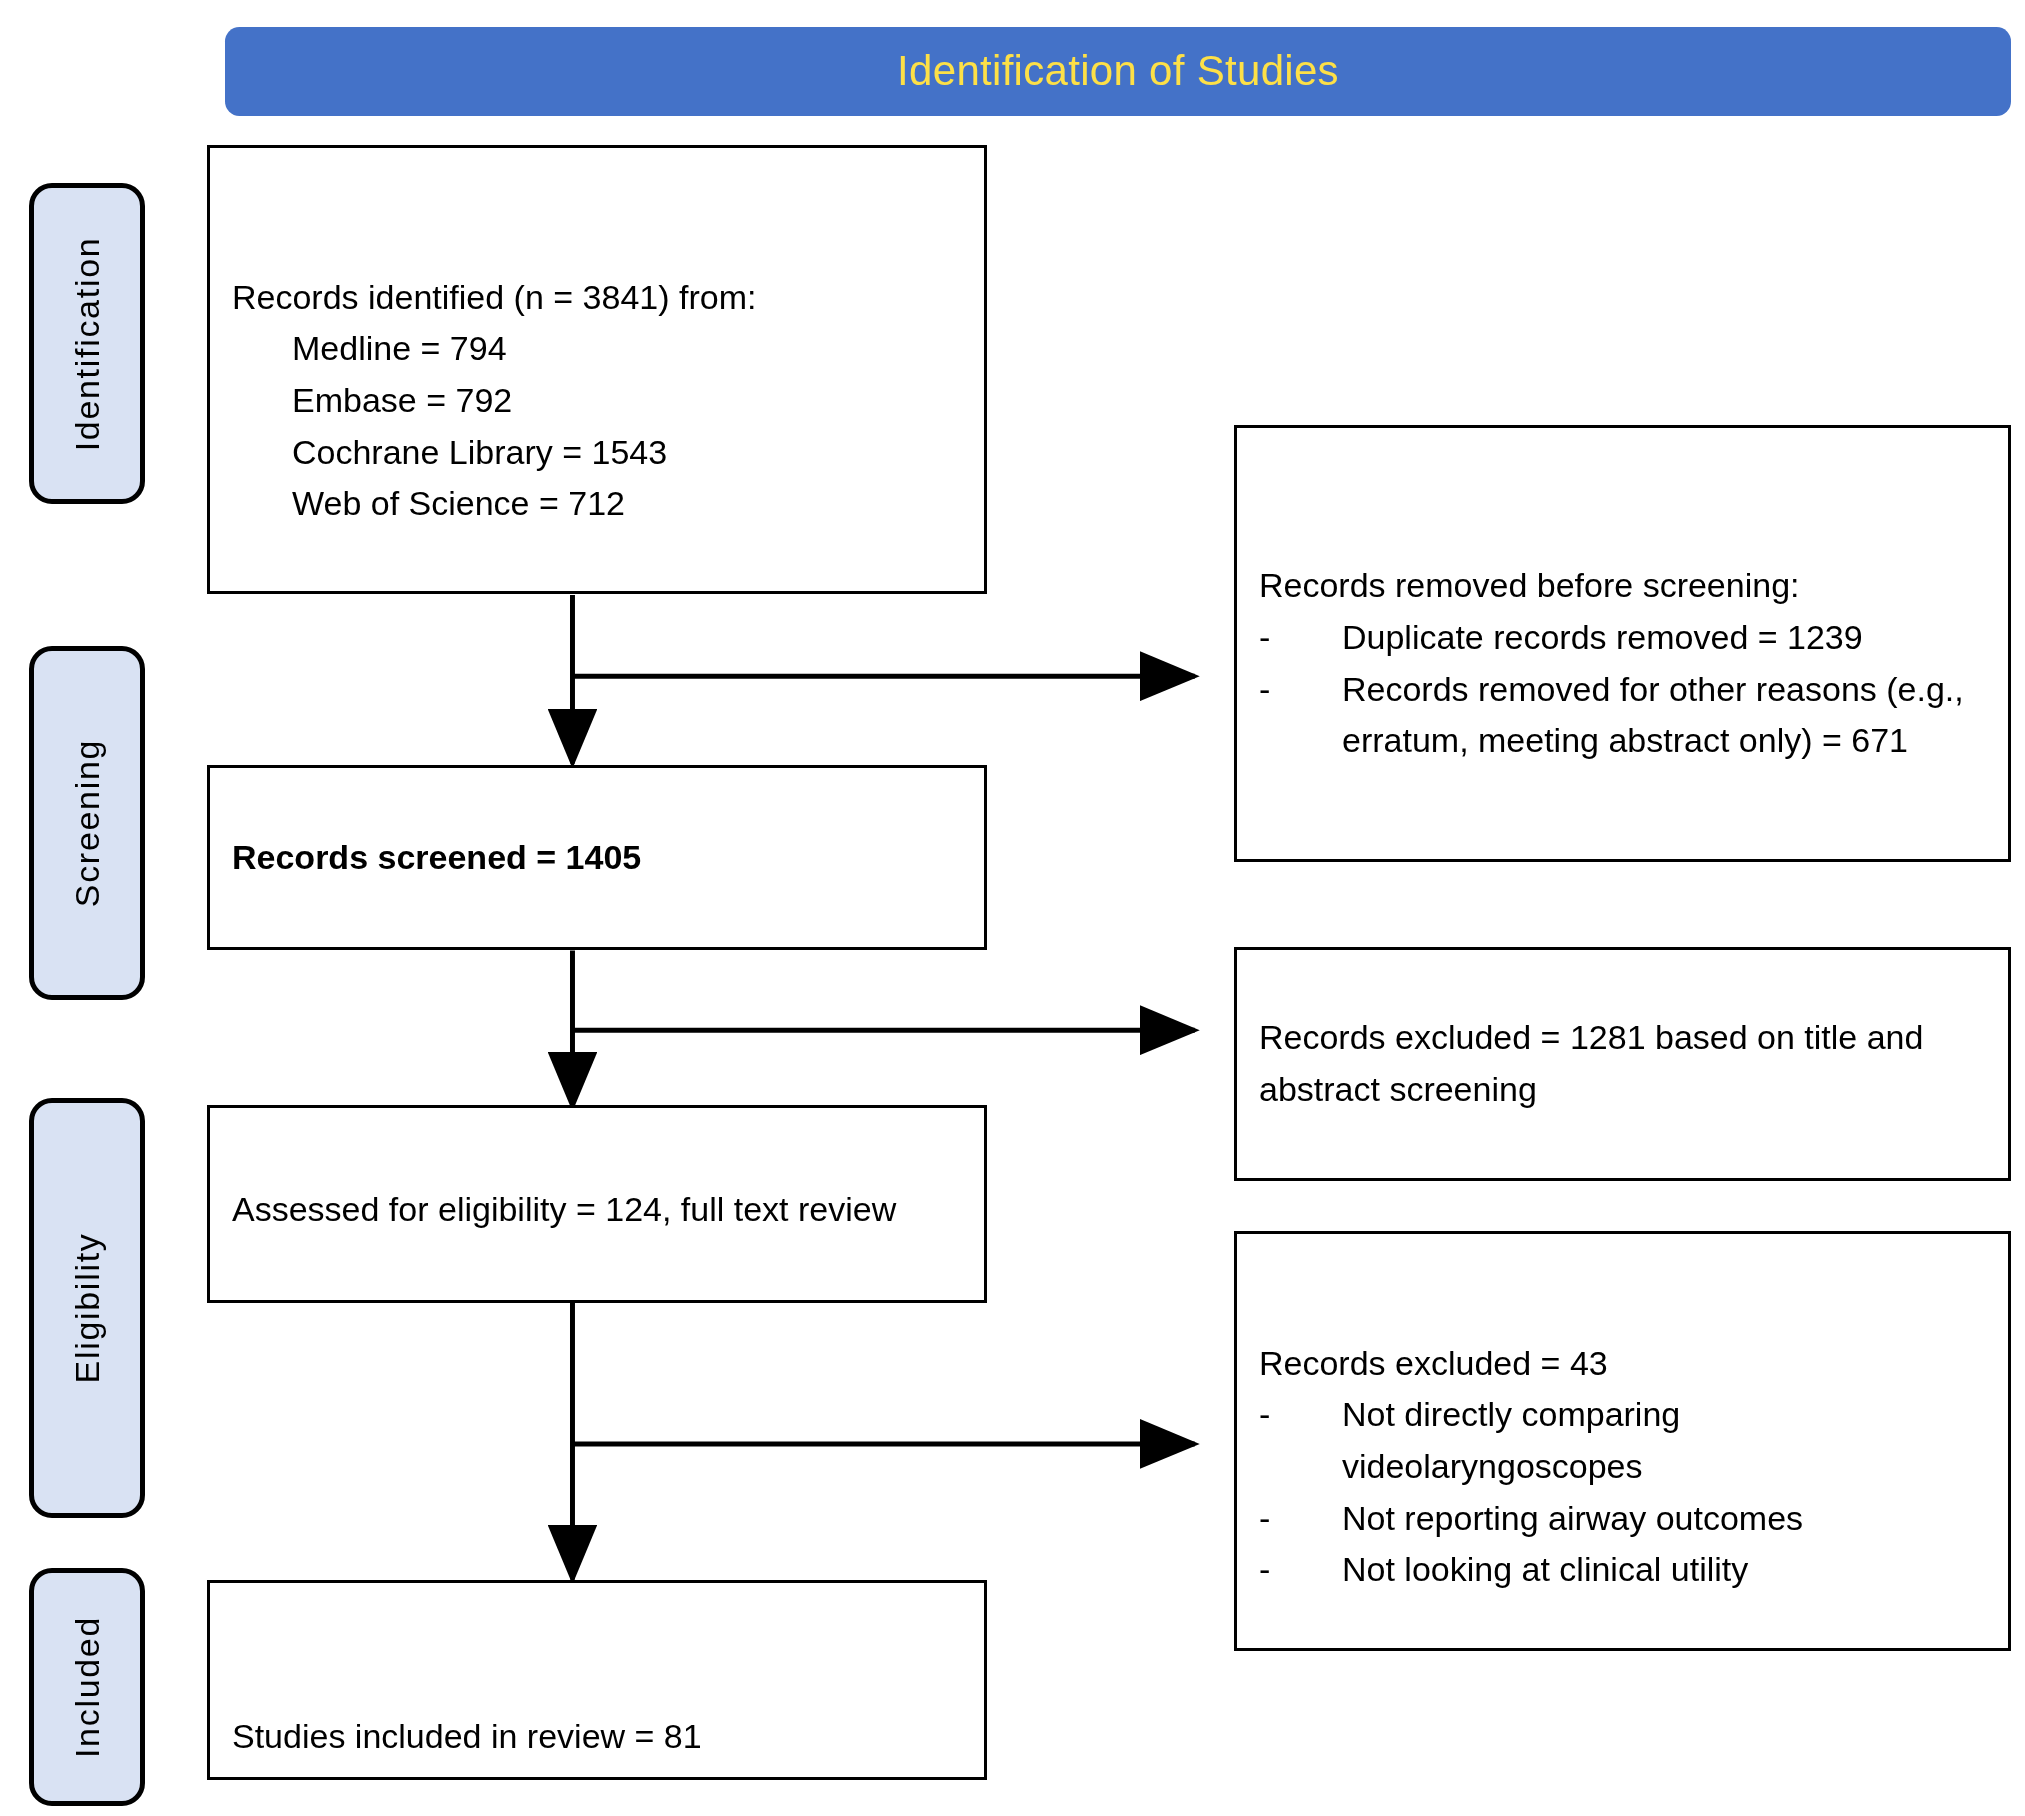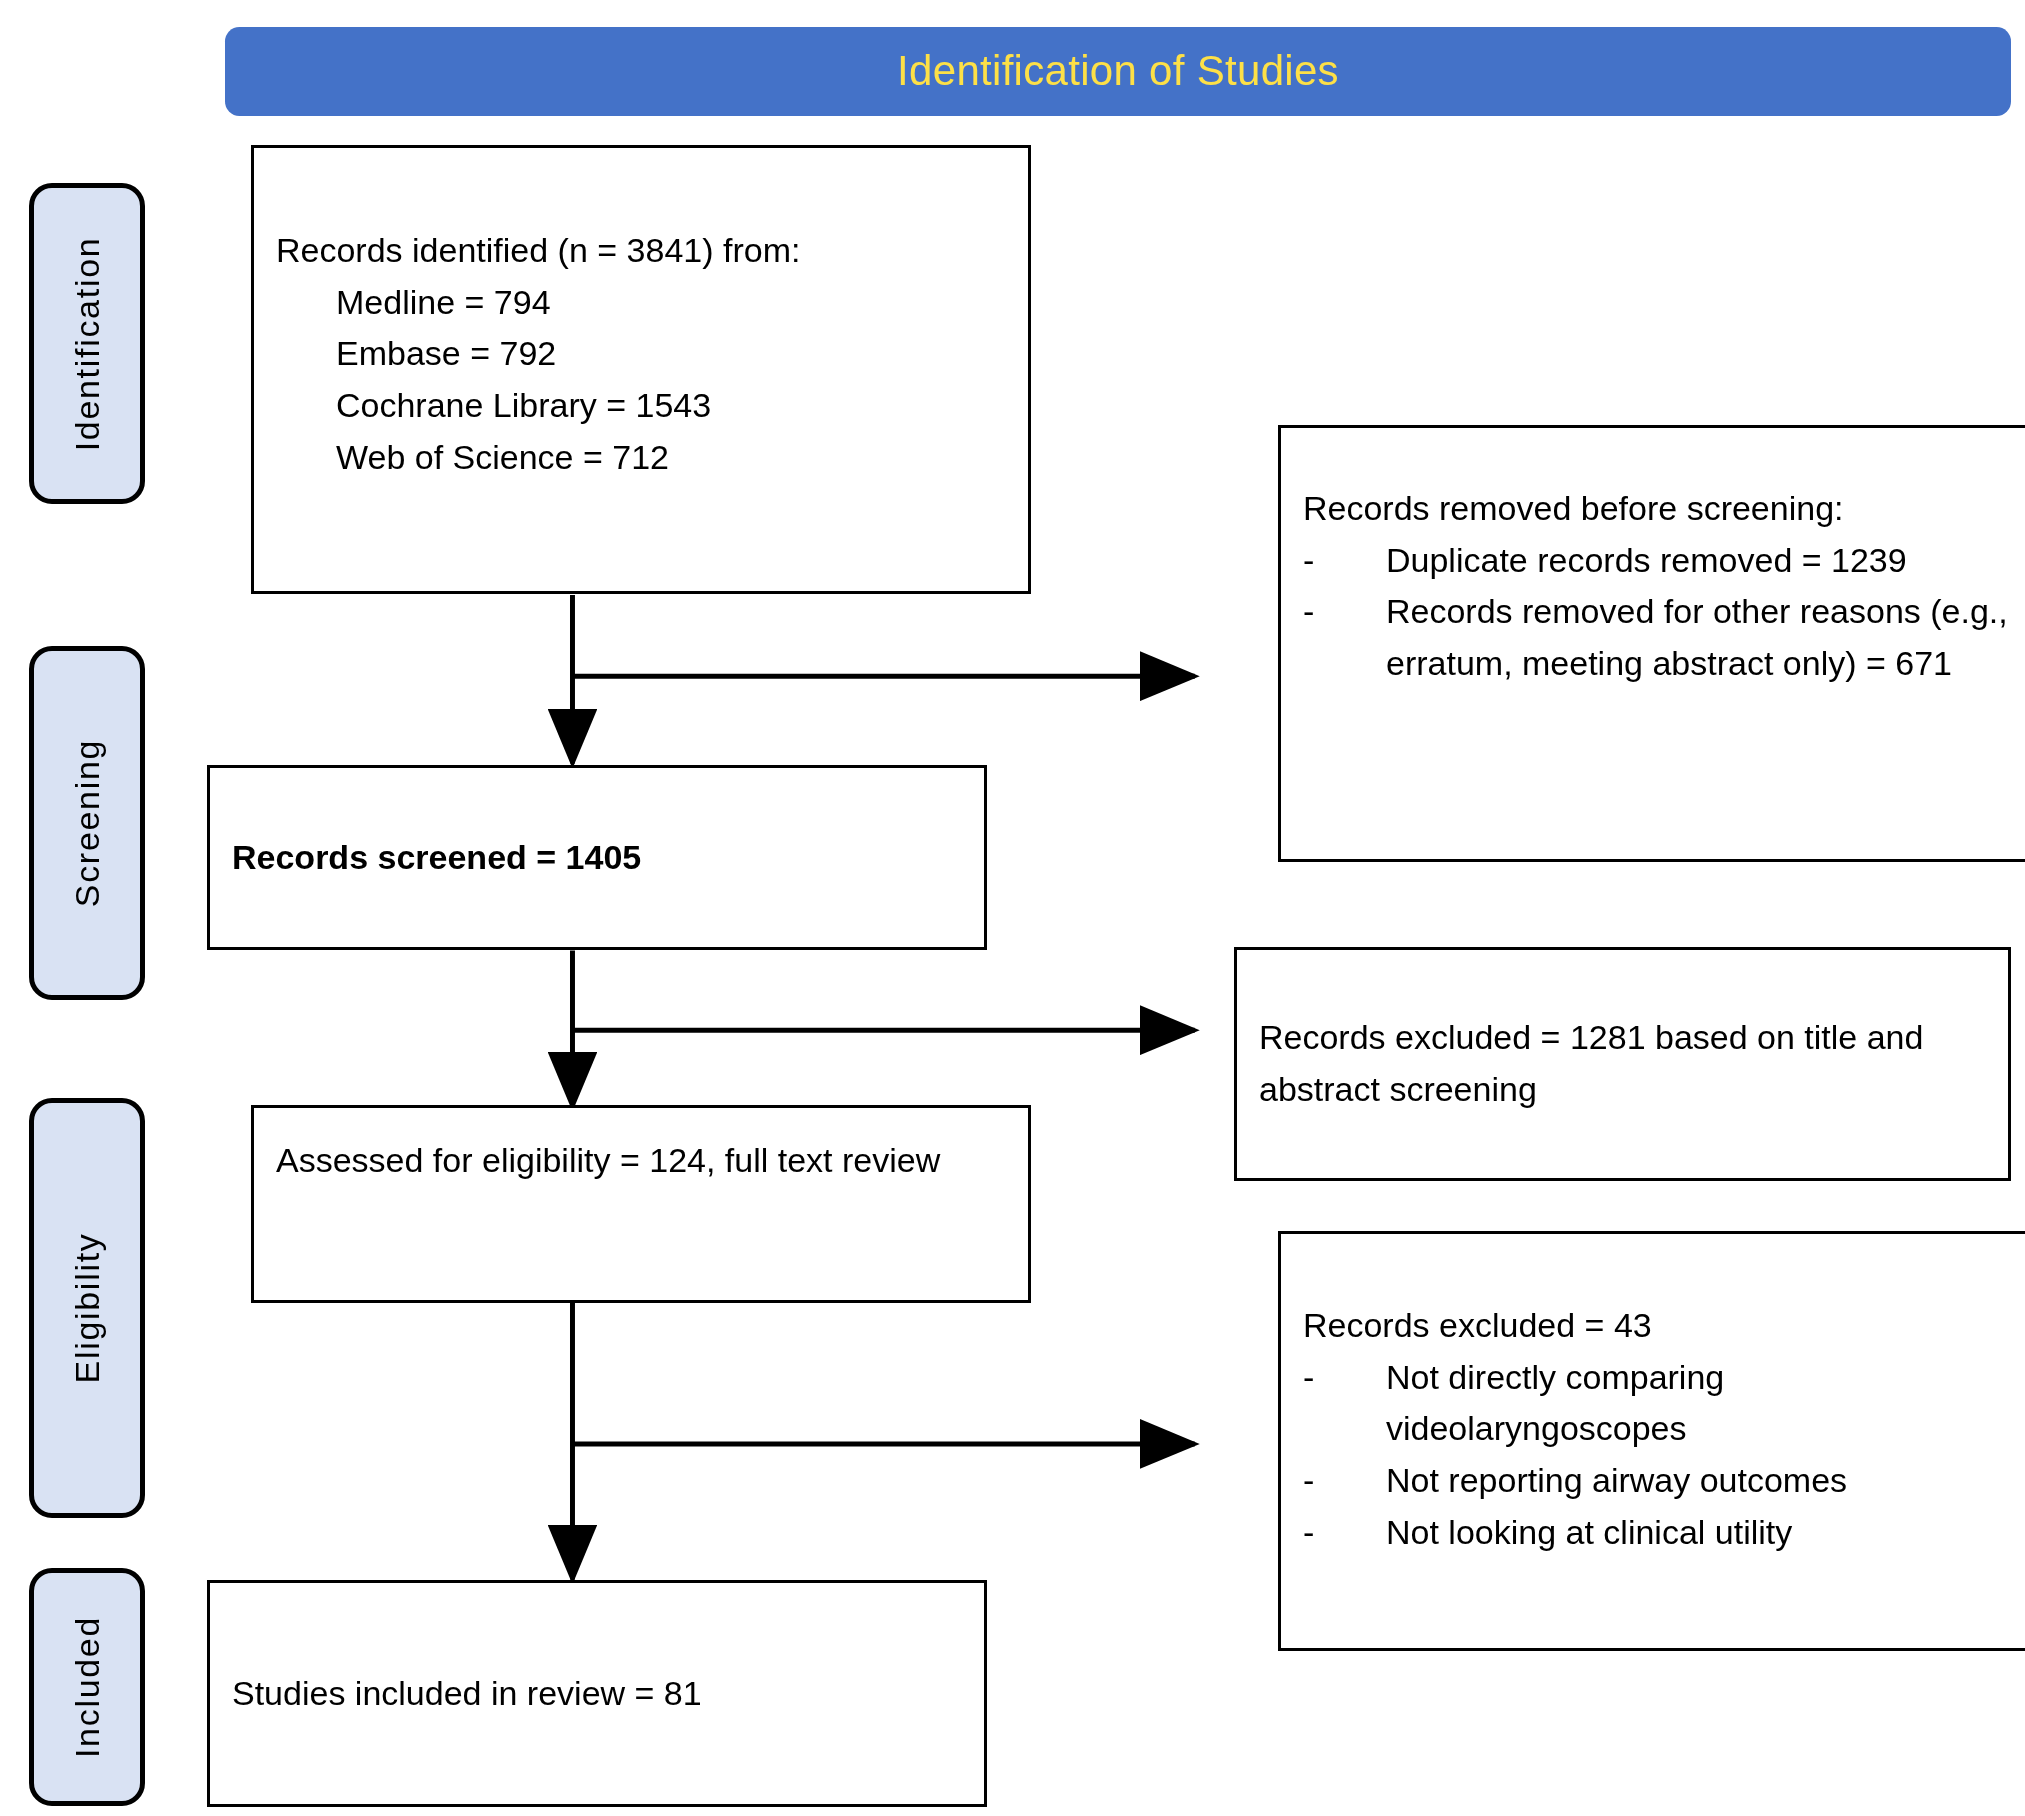--- a/index.html
+++ b/index.html
@@ -62,22 +62,21 @@
     position: absolute;
     background: #ffffff;
     border: 3.9px solid #000000;
     box-sizing: border-box;
     padding: 14.4px 22px;
     display: flex;
     flex-direction: column;
     justify-content: center;
   }
   .flow-box.top-aligned {
-    justify-content: flex-start;
-    margin-left: 44px;
+    justify-content: center;
   }
   .box-line {
     font-size: 34px;
     line-height: 1.52;
     white-space: pre-wrap;
   }
   .box-line.indent-1 {
     padding-left: 60px;
   }
 
@@ -161,21 +160,21 @@
   </div>
 
   <div class="flow-box" style="left:207px; top:765px; width:780px; height:185px;font-weight:bold;">
     <div class="box-line">Records screened = 1405</div>
   </div>
 
   <div class="flow-box top-aligned" style="left:207px; top:1105px; width:780px; height:198px; padding-top:27px;">
     <div class="box-line">Assessed for eligibility = 124, full text review</div>
   </div>
 
-  <div class="flow-box" style="left:207px; top:1580px; width:780px; height:227px;">
+  <div class="flow-box" style="left:207px; top:1580px; width:780px; height:200px;justify-content:flex-end;">
     <div class="box-line">Studies included in review = 81</div>
   </div>
 
   <div class="flow-box top-aligned" style="left:1234px; top:425px; width:777px; height:437px; padding-top:55px;">
     <div class="box-line">Records removed before screening:</div>
 
     <div class="bullet-row">
       <span class="bullet-dash">-</span>
       <span class="bullet-text">Duplicate records removed = 1239</span>
     </div>

